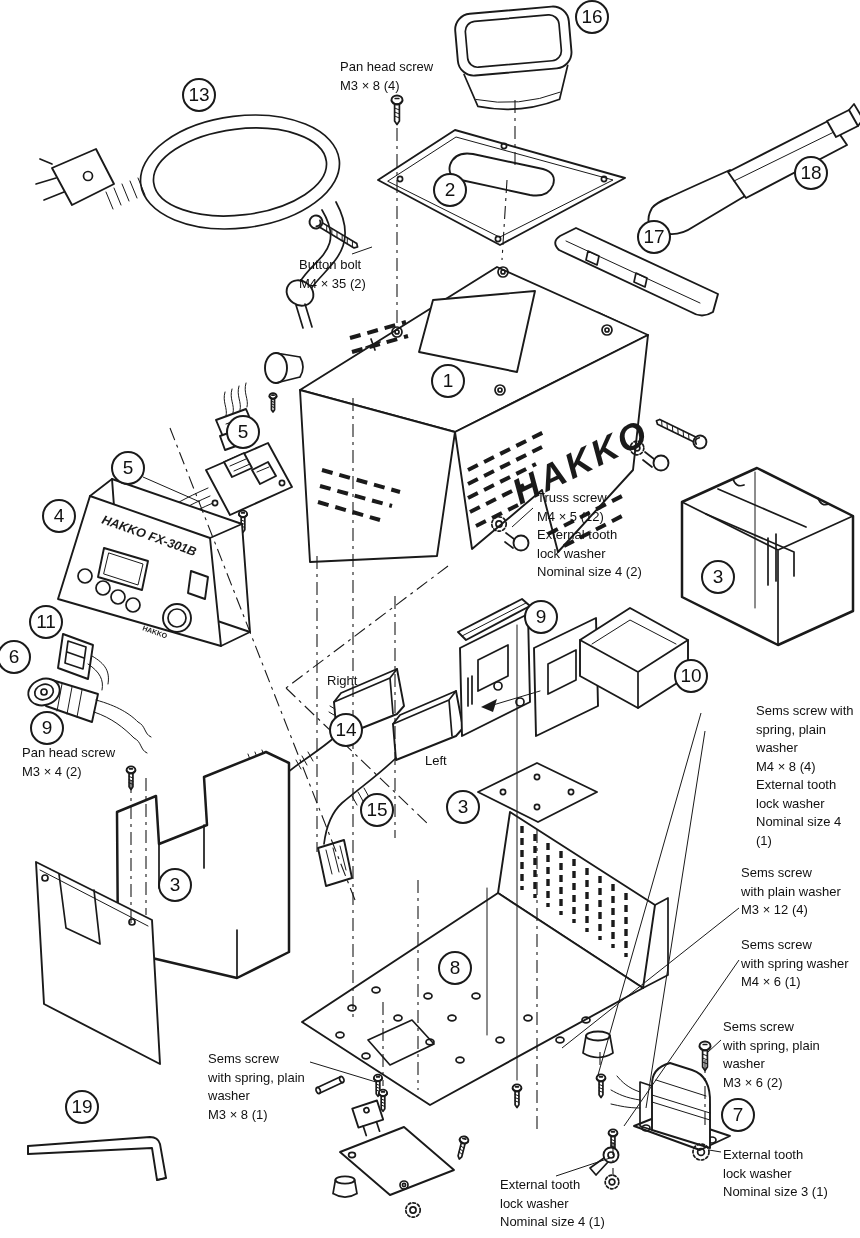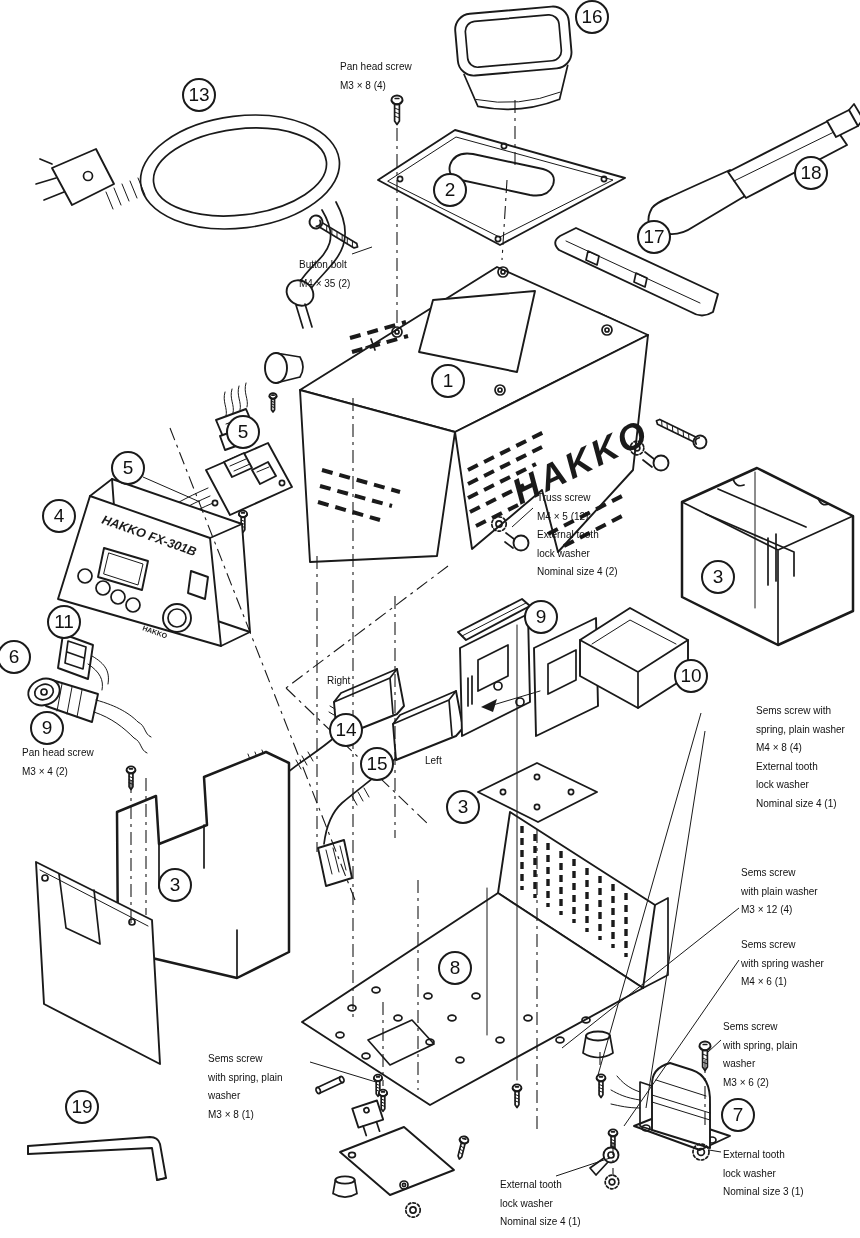--- a/index.html
+++ b/index.html
@@ -12,21 +12,21 @@
   .sw2{fill:#fff;stroke:#1a1a1a;stroke-width:2.5;stroke-linejoin:round;stroke-linecap:round;}
   .thin{fill:none;stroke:#1a1a1a;stroke-width:1;stroke-linecap:round;}
   .dd {fill:none;stroke:#1a1a1a;stroke-width:1.1;stroke-dasharray:13 5 3 5;}
   .ld {fill:none;stroke:#1a1a1a;stroke-width:1;}
   .vent{fill:none;stroke:#1a1a1a;stroke-width:4;stroke-dasharray:11 7;stroke-linecap:butt;}
   .wvent{fill:none;stroke:#1a1a1a;stroke-width:3.4;stroke-dasharray:7 5;stroke-linecap:butt;}
   .dk {fill:#1a1a1a;stroke:none;}
   .cover-brand{font:italic bold 36px "Liberation Sans",sans-serif;fill:#1a1a1a;letter-spacing:3px;}
   .panel-brand{font:italic bold 12.5px "Liberation Sans",sans-serif;fill:#1a1a1a;}
   .panel-logo{font:bold 7px "Liberation Sans",sans-serif;fill:#1a1a1a;}
-  .lb{position:absolute;font-size:10px;line-height:18.5px;white-space:pre-line;color:#111;}
+  .lb{position:absolute;font-size:13px;line-height:18.5px;white-space:pre-line;color:#111;}
   .co{position:absolute;width:34px;height:34px;border:2px solid #1a1a1a;border-radius:50%;
       background:#fff;display:flex;align-items:center;justify-content:center;
       font-size:19px;color:#111;box-sizing:border-box;}
 </style>
 </head>
 <body>
 
 <div id="stage">
 
 <svg width="860" height="1238" viewBox="0 0 860 1238">
@@ -395,23 +395,23 @@
   <div class="co" style="left:433px;top:173px">2</div>
   <div class="co" style="left:794px;top:156px">18</div>
   <div class="co" style="left:637px;top:220px">17</div>
   <div class="co" style="left:431px;top:364px">1</div>
   <div class="co" style="left:226px;top:415px">5</div>
   <div class="co" style="left:111px;top:451px">5</div>
   <div class="co" style="left:42px;top:499px">4</div>
   <div class="co" style="left:701px;top:560px">3</div>
   <div class="co" style="left:524px;top:600px">9</div>
   <div class="co" style="left:674px;top:659px">10</div>
-  <div class="co" style="left:47px;top:605px">11</div>
+  <div class="co" style="left:29px;top:605px">11</div>
   <div class="co" style="left:-3px;top:640px">6</div>
   <div class="co" style="left:30px;top:711px">9</div>
   <div class="co" style="left:329px;top:713px">14</div>
-  <div class="co" style="left:360px;top:747px">15</div>
+  <div class="co" style="left:360px;top:793px">15</div>
   <div class="co" style="left:446px;top:790px">3</div>
   <div class="co" style="left:158px;top:868px">3</div>
   <div class="co" style="left:438px;top:951px">8</div>
   <div class="co" style="left:721px;top:1098px">7</div>
   <div class="co" style="left:65px;top:1090px">19</div>
 </div>
 
 </body></html>

